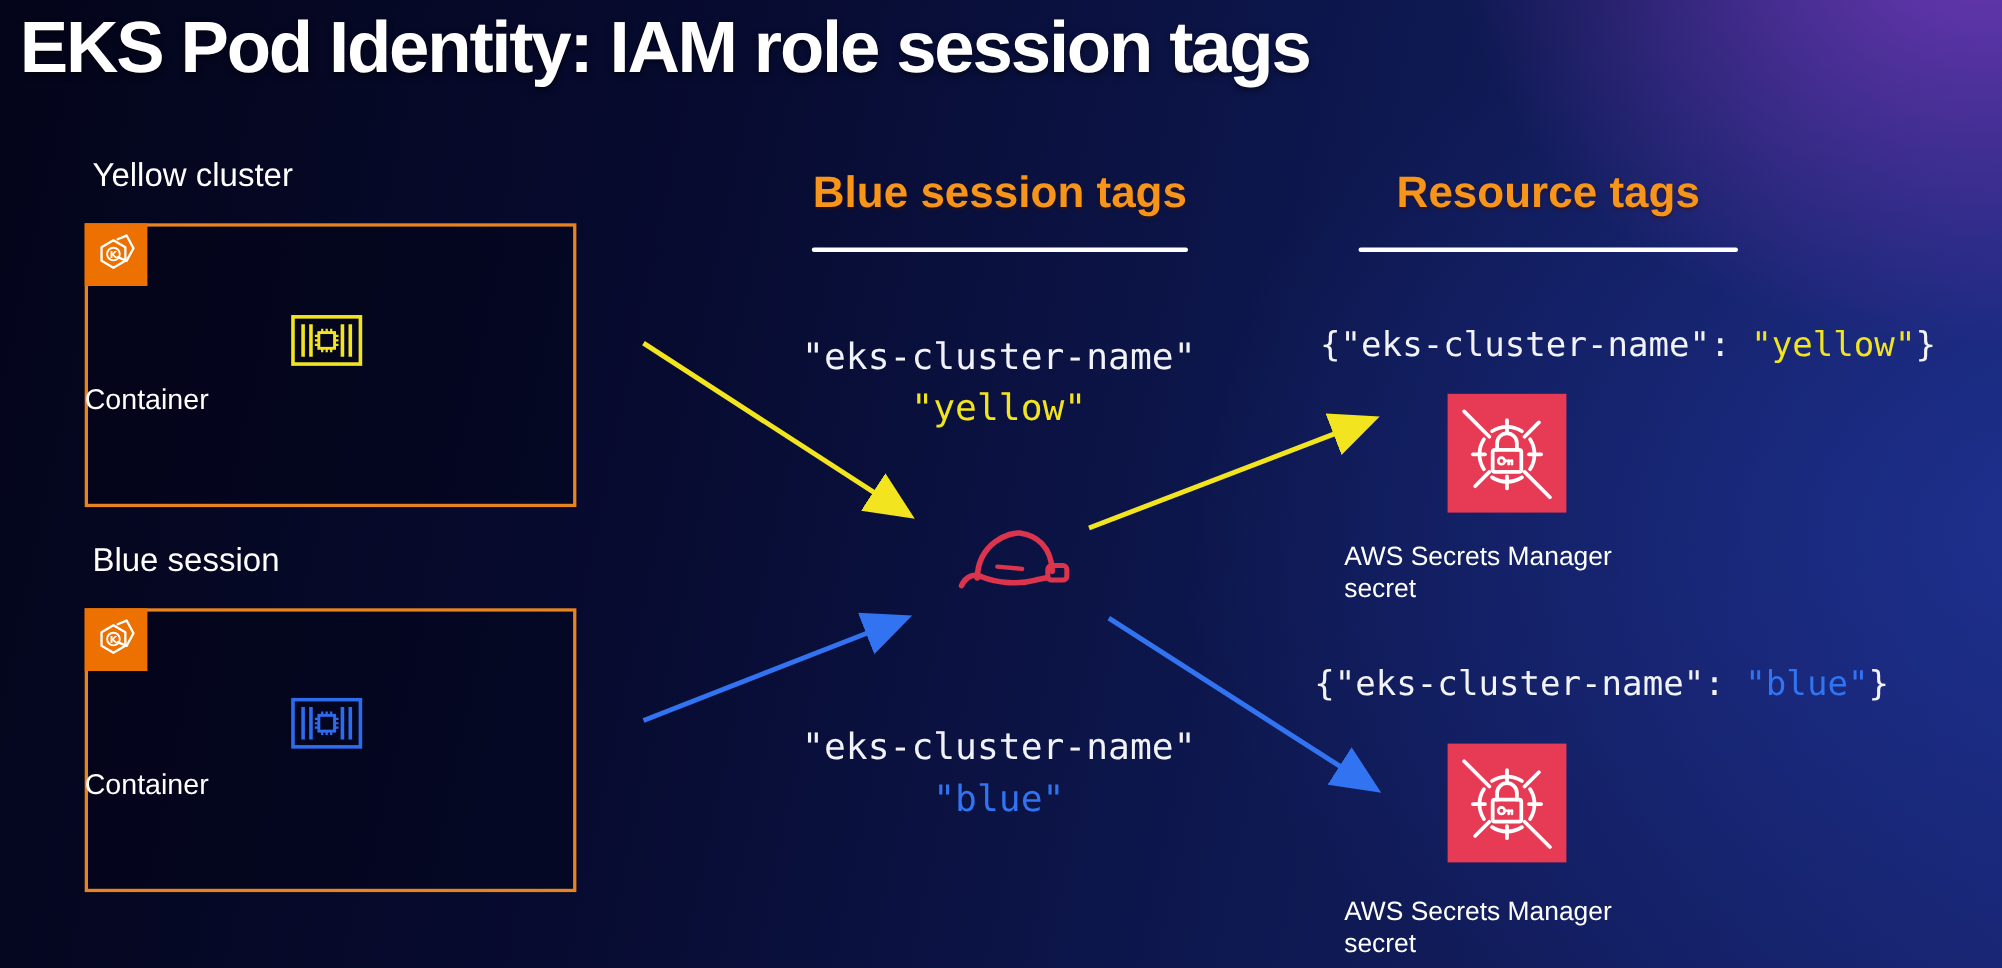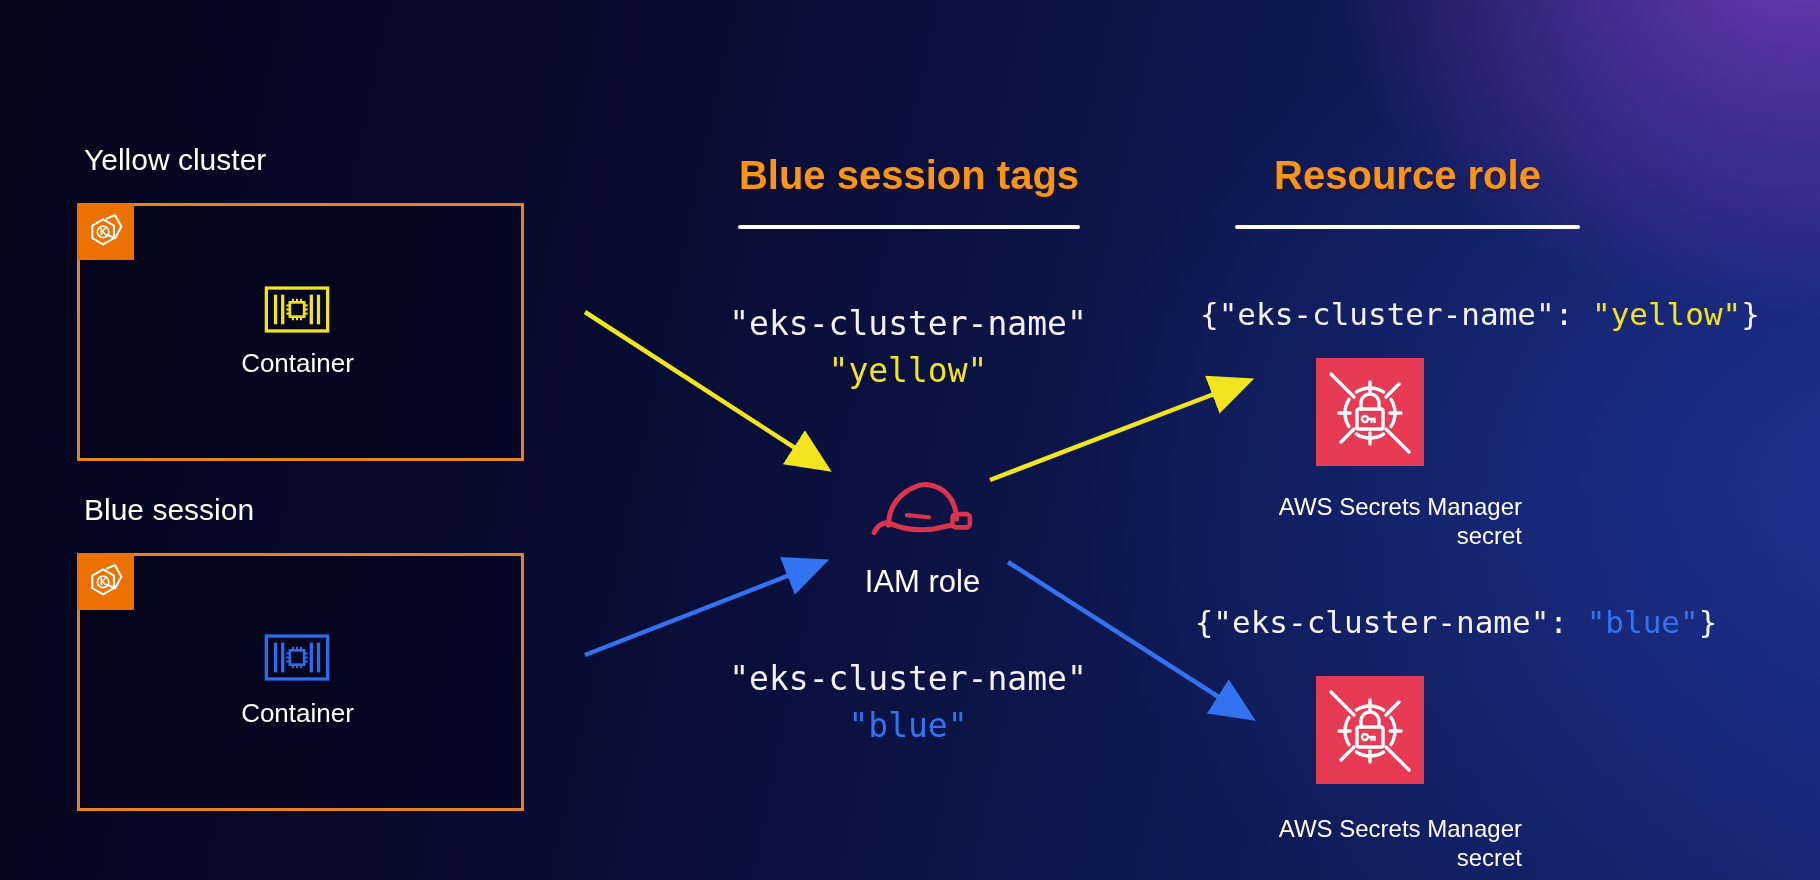--- a/index.html
+++ b/index.html
@@ -27,42 +27,42 @@
     width:441px;height:252px;
     border:3px solid #e8841f;
     background:rgba(2,4,16,.35);
   }
   .eks-badge{
     width:57px;height:57px;background:#ed7100;
     display:flex;align-items:center;justify-content:center;
   }
   .container-icon svg{display:block;}
   .container-label{
-    width:441px;text-align:center;color:#ffffff;font-size:26px;
+    width:441px;color:#ffffff;font-size:26px;
   }
   .col-heading{
     font-size:40px;font-weight:700;color:#f6951a;text-align:center;
     text-shadow:0 2px 3px rgba(60,20,0,.6);white-space:nowrap;
   }
   .col-underline{height:4px;background:#ffffff;border-radius:2px;}
   .code{
     font-family:"DejaVu Sans Mono","Liberation Mono",monospace;
     color:#f2f3f8;text-align:center;white-space:nowrap;
   }
   .tag-block{width:420px;font-size:33px;line-height:47px;}
   .val-yellow{color:#f2e51f;}
   .val-blue{color:#3173f1;}
   .iam-label{width:205px;text-align:center;color:#ffffff;font-size:31px;}
   .json-line{font-size:31px;}
   .secret-icon{
     width:108px;height:108px;background:#e73b55;
     display:flex;align-items:center;justify-content:center;
   }
   .secret-label{
-    width:300px;text-align:right;color:#ffffff;
+    width:300px;text-align:left;color:#ffffff;
     font-size:24px;line-height:29px;
   }
   .arrows{left:0;top:0;pointer-events:none;}
 </style>
 </head>
 <body>
 
 <div class="slide">
 
   <svg class="abs arrows" width="1820" height="880" viewBox="0 0 1820 880">
@@ -81,20 +81,21 @@
       <line x1="585" y1="655" x2="823" y2="562" stroke="#3173f1" stroke-width="4.5" marker-end="url(#ah-b)"></line>
     </g>
     <g>
       <line x1="990" y1="480" x2="1248" y2="381" stroke="#f2e51f" stroke-width="4.5" marker-end="url(#ah-y)"></line>
     </g>
     <g>
       <line x1="1008" y1="562" x2="1250" y2="717" stroke="#3173f1" stroke-width="4.5" marker-end="url(#ah-b)"></line>
     </g>
   </svg>
 
+  <div class="abs title">EKS Pod Identity: IAM role session tags</div>
 
   <div class="abs cluster-label" style="left:84px;top:143px;text-align:center;">Yellow cluster</div>
   <div class="abs cluster-box" style="left:77px;top:203px;"></div>
   <div class="abs eks-badge" style="left:77px;top:203px;">
     <span>
       <svg width="46" height="46" viewBox="0 0 48 48" fill="none" stroke="#ffffff" stroke-width="2.2" stroke-linejoin="round" stroke-linecap="round">
         <path d="M25,12 L33.5,8.5 L40,20.5 L33.5,32.5 L25,29"></path>
         <polygon points="21,13 32.3,19.5 32.3,32.5 21,39 9.7,32.5 9.7,19.5"></polygon>
         <circle cx="21" cy="26" r="6" stroke-width="1.8"></circle>
         <text x="21" y="29.5" text-anchor="middle" font-family="DejaVu Sans, sans-serif" font-size="9" font-weight="bold" fill="#ffffff" stroke="none">K</text>
@@ -161,42 +162,41 @@
           <line x1="39" y1="23" x2="42.5" y2="23"></line>
           <line x1="39" y1="27" x2="42.5" y2="27"></line>
       </g>
     </svg>
   </div>
   <div class="abs container-label" style="left:77px;top:698px;">Container</div>
 
   <div class="abs col-heading" style="left:704px;top:153px;width:410px;">Blue session tags</div>
   <div class="abs col-underline" style="left:738px;top:225px;width:342px;"></div>
 
-  <div class="abs col-heading" style="left:1200px;top:153px;width:415px;">Resource role</div>
+  <div class="abs col-heading" style="left:1200px;top:153px;width:415px;">Resource tags</div>
   <div class="abs col-underline" style="left:1235px;top:225px;width:345px;"></div>
 
   <div class="abs code tag-block" style="left:698px;top:300px;">
     <div>"eks-cluster-name"</div>
     <div class="val-yellow">"yellow"</div>
   </div>
 
   <div class="abs code tag-block" style="left:698px;top:655px;">
     <div>"eks-cluster-name"</div>
     <div class="val-blue">"blue"</div>
   </div>
 
   <div class="abs" style="left:866px;top:468px;">
     <svg width="112" height="80" viewBox="0 0 110 78" fill="none" stroke="#dc344c" stroke-width="5" stroke-linecap="round" stroke-linejoin="round">
       <path d="M22,56 C23,24 52,15 60,16 C75,18 88,28 89,50"></path>
       <path d="M8,63 C12,54 20,52 26,55 C40,61 60,62 74,58 L84,56"></path>
       <rect x="85" y="45" width="17" height="13" rx="3.5" stroke-width="4.5"></rect>
       <path d="M40,46 L62,48" stroke-width="4"></path>
     </svg>
   </div>
-  <div class="abs iam-label" style="left:820px;top:564px;">IAM role</div>
 
   <div class="abs code json-line" style="left:1180px;top:296px;width:600px;">
     <span>{"eks-cluster-name": </span><span class="val-yellow">"yellow"</span><span>}</span>
   </div>
 
   <div class="abs code json-line" style="left:1156px;top:604px;width:600px;">
     <span>{"eks-cluster-name": </span><span class="val-blue">"blue"</span><span>}</span>
   </div>
 
   <div class="abs secret-icon" style="left:1316px;top:358px;">

